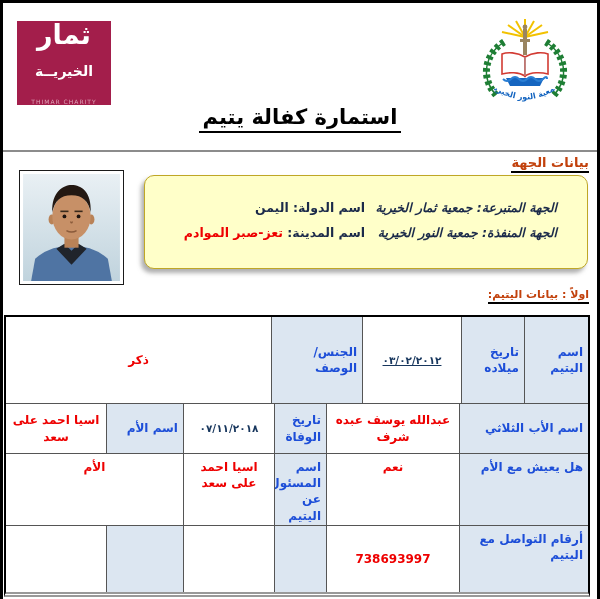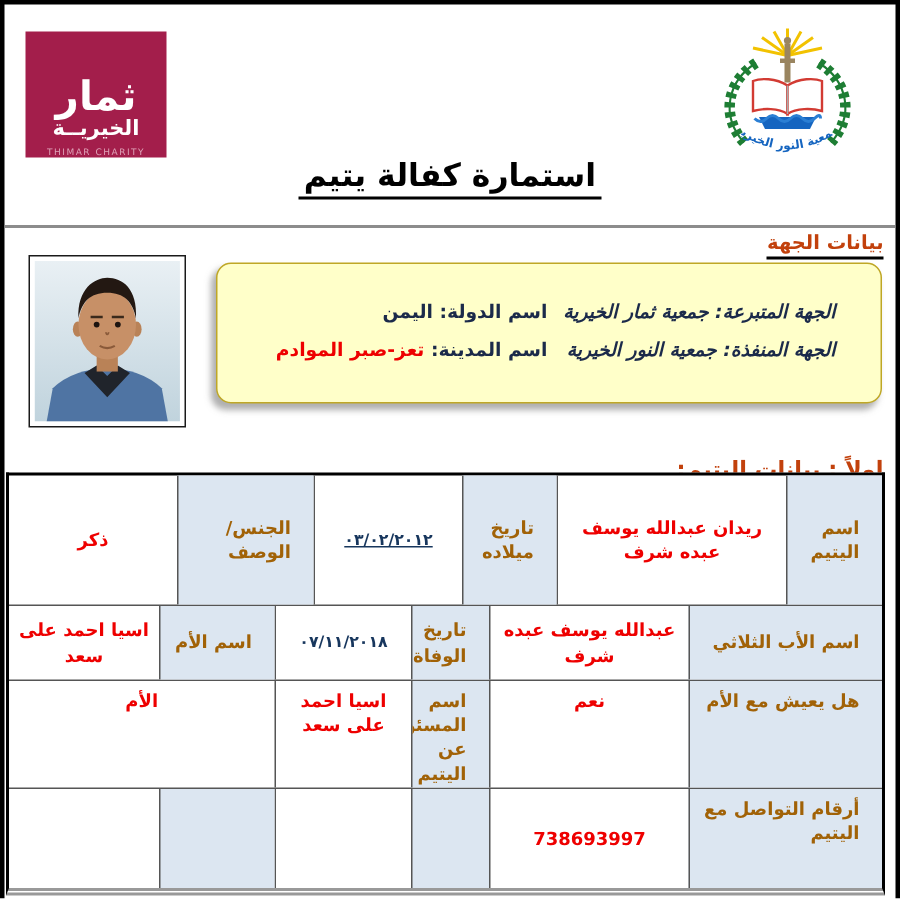--- a/index.html
+++ b/index.html
@@ -7,36 +7,36 @@
   body { font-family: "DejaVu Sans", sans-serif; }
   .page {
     position: relative; width: 600px; height: 599px; background: #fff;
     border-top: 3px solid #000; border-left: 3px solid #000; border-right: 3px solid #000;
     overflow: hidden; direction: rtl;
   }
   
   .thimar-logo {
     position: absolute; left: 14px; top: 18px; width: 94px; height: 84px;
     background: #A31E4B; color: #fff; display: flex; flex-direction: column;
-    align-items: center; justify-content: flex-end; text-align: center;
+    align-items: center; justify-content: space-between; text-align: center;
   }
   .thimar-ar1 { font-size: 27px; font-weight: bold; line-height: 1; }
   .thimar-ar2 { font-size: 14px; font-weight: bold; line-height: 1.25; }
   .thimar-en  { font-size: 6px; letter-spacing: 1px; color: #DFA3B8; margin-top: 3px; direction: ltr; }
   .alnoor-emblem { position: absolute; right: 20px; top: 14px; width: 104px; height: 96px; }
   
   .title-wrap { position: absolute; top: 102px; left: 0; right: 0; text-align: center; }
   .title {
     display: inline-block; font-size: 21px; font-weight: bold; color: #000;
     border-bottom: 2.5px solid #000; padding: 0 4px 2px 4px;
   }
   .hr-line { position: absolute; top: 147px; left: 0; right: 0; height: 1.5px; background: #8c8c8c; }
   .section-heading { position: absolute; right: 8px; font-weight: bold; color: #c2410c; }
   .entity-heading { top: 152px; font-size: 13px; }
-  .orphan-heading { top: 301px; font-size: 15px; }
+  .orphan-heading { top: 285px; font-size: 11px; }
   .section-heading .u { border-bottom: 2px solid #000; padding-bottom: 1px; }
   
   .photo-frame {
     position: absolute; left: 16px; top: 167px; width: 105px; height: 115px;
     background: #fff; border: 1.5px solid #1a1a1a; padding: 3px;
   }
   .photo-frame svg { width: 100%; height: 100%; display: block; }
   
   .entity-box {
     position: absolute; right: 9px; top: 172px; width: 444px; height: 94px;
@@ -56,21 +56,21 @@
   }
   .trow { display: flex; border-bottom: 1px solid #555; }
   .trow:last-child { border-bottom: none; }
   .r0 { height: 87px; } .r1 { height: 50px; } .r2 { height: 72px; } .r3 { height: 66px; }
   .cell {
     border-left: 1px solid #555; display: flex; align-items: center;
     justify-content: center; text-align: center; overflow: hidden;
     font-size: 12px; line-height: 1.35; padding: 2px 3px;
   }
   .cell:last-child { border-left: none; }
-  .lbl { background: #DCE6F1; font-weight: bold; color: #a16207; justify-content: flex-start; text-align: right; padding-right: 15px; }
+  .lbl { background: #DCE6F1; font-weight: bold; color: #1d4ed8; justify-content: flex-start; text-align: right; padding-right: 5px; }
   .val { color: #EE0000; font-weight: bold; }
   .date { color: #17365D; font-size: 10.5px; font-weight: bold; direction: ltr; }
   .date-u { text-decoration: underline; }
   .top { align-items: flex-start; padding-top: 5px; }
   
   .w-a0 { flex: 0 0 64px; text-align: right; } .w-a1 { flex: 0 0 153px; } .w-a2 { flex: 0 0 63px; }
   .w-a3 { flex: 0 0 99px; } .w-a4 { flex: 0 0 91px; } .w-a5 { flex: 1; }
   .w-b0 { flex: 0 0 129px; } .w-b1 { flex: 0 0 133px; } .w-b2 { flex: 0 0 52px; }
   .w-b3 { flex: 0 0 91px; } .w-b4 { flex: 0 0 77px; } .w-b5 { flex: 1; }
 </style>
@@ -164,21 +164,20 @@
   </div>
 
   <div class="section-heading orphan-heading">
     <span class="u">اولاً : بيانات اليتيم:</span>
   </div>
 
   <div class="orphan-table">
 
     <div class="trow r0">
       <div class="cell lbl w-a0">اسم اليتيم</div>
-      <div class="cell val w-a1">ريدان عبدالله يوسف عبده شرف</div>
       <div class="cell lbl w-a2">تاريخ ميلاده</div>
       <div class="cell date date-u w-a3">٠٣/٠٢/٢٠١٢</div>
       <div class="cell lbl w-a4">الجنس/ الوصف</div>
       <div class="cell val w-a5">ذكر</div>
     </div>
 
     <div class="trow r1">
       <div class="cell lbl w-b0">اسم الأب الثلاثي</div>
       <div class="cell val w-b1">عبدالله يوسف عبده شرف</div>
       <div class="cell lbl w-b2">تاريخ الوفاة</div>

